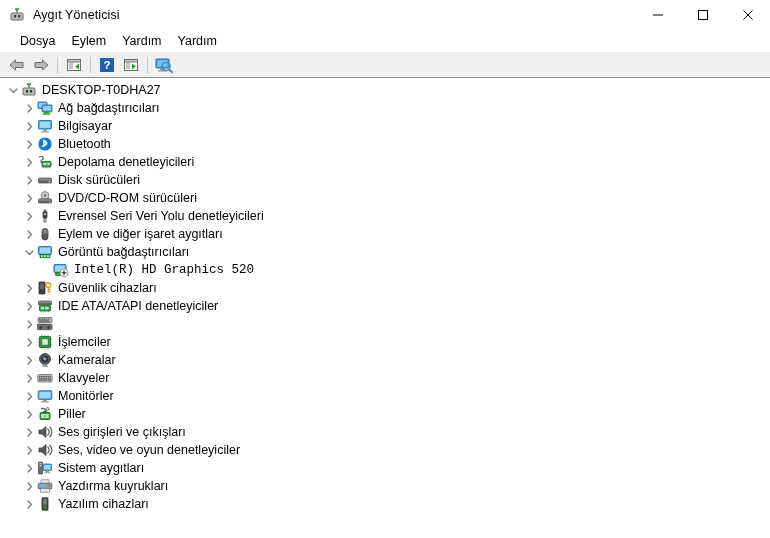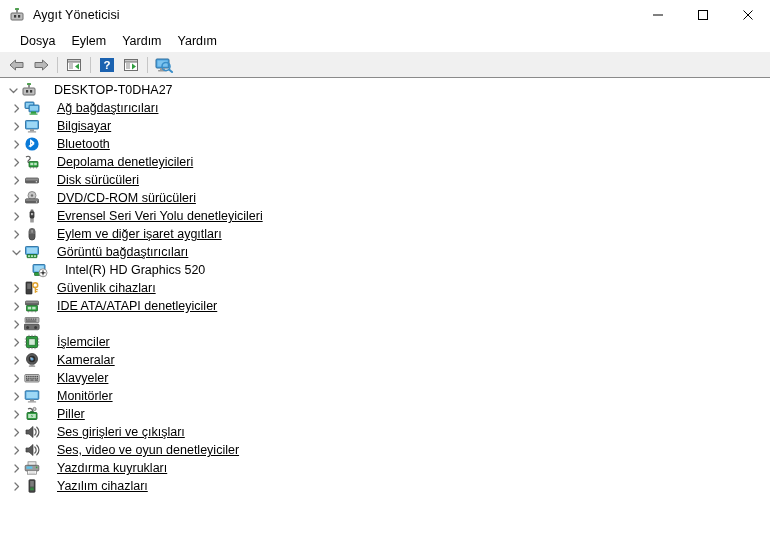--- a/index.html
+++ b/index.html
@@ -114,26 +114,26 @@
     flex: 0 0 16px;
   }
   .twisty svg { display: block; }
   .node-icon {
     width: 16px; height: 16px;
     margin-right: 5px;
     flex: 0 0 16px;
     position: relative;
   }
   .node-icon svg { display: block; }
-  .label { line-height: 18px; margin-left: 12px; }
+  .label { line-height: 18px; }
 
   
   .d0 { padding-left: 5px; }
-  .d1 { padding-left: 8px; text-decoration: underline; }
-  .d2 { padding-left: 32px; }
+  .d1 { padding-left: 21px; }
+  .d2 { padding-left: 53px; font-family: Liberation Mono, monospace; }
 </style>
 </head>
 <body>
 
 <div class="window">
 
   <div class="titlebar">
     <span class="title-icon">
       <svg width="16" height="16" viewBox="0 0 16 16">
         <rect x="2" y="6" width="12" height="7" rx="1" fill="#bfbfbf" stroke="#6d6d6d" stroke-width="1"></rect>
@@ -628,20 +628,39 @@
       <span class="node-icon">
         <svg width="16" height="16" viewBox="0 0 16 16">
           <path d="M2 6 L5 6 L9 2.5 L9 13.5 L5 10 L2 10 Z" fill="#5a5a5a" stroke="#3a3a3a" stroke-width="0.7" stroke-linejoin="round"></path>
           <path d="M10.8 5 A4 4 0 0 1 10.8 11" fill="none" stroke="#5a5a5a" stroke-width="1.2" stroke-linecap="round"></path>
           <path d="M12.8 3.2 A6.5 6.5 0 0 1 12.8 12.8" fill="none" stroke="#5a5a5a" stroke-width="1.2" stroke-linecap="round"></path>
         </svg>
       </span>
       <span class="label">Ses, video ve oyun denetleyiciler</span>
     </div>
 
+    <div class="row d1">
+      <span class="twisty">
+        <svg width="9" height="9" viewBox="0 0 9 9">
+            <path d="M3 1 L6.5 4.5 L3 8" fill="none" stroke="#767676" stroke-width="1.3" stroke-linecap="round" stroke-linejoin="round"></path>
+          </svg>
+      </span>
+      <span class="node-icon">
+        <svg width="16" height="16" viewBox="0 0 16 16">
+          <rect x="1.5" y="2" width="4" height="12" rx="0.6" fill="#6f6f6f" stroke="#444" stroke-width="0.7"></rect>
+          <rect x="2.4" y="3" width="2.2" height="1.2" fill="#c9c9c9"></rect>
+          <rect x="2.4" y="5" width="2.2" height="1.2" fill="#c9c9c9"></rect>
+          <rect x="6" y="4" width="8.5" height="6.5" rx="0.7" fill="#4aa3e0" stroke="#2e6f9e" stroke-width="0.8"></rect>
+          <rect x="7" y="5" width="6.5" height="4.5" fill="#9ed8f5"></rect>
+          <rect x="8.6" y="10.6" width="3.2" height="1.6" fill="#9a9a9a"></rect>
+          <rect x="7" y="12.2" width="6.4" height="1.1" rx="0.5" fill="#9a9a9a"></rect>
+        </svg>
+      </span>
+      <span class="label">Sistem aygıtları</span>
+    </div>
 
     <div class="row d1">
       <span class="twisty">
         <svg width="9" height="9" viewBox="0 0 9 9">
             <path d="M3 1 L6.5 4.5 L3 8" fill="none" stroke="#767676" stroke-width="1.3" stroke-linecap="round" stroke-linejoin="round"></path>
           </svg>
       </span>
       <span class="node-icon">
         <svg width="16" height="16" viewBox="0 0 16 16">
           <rect x="4" y="1.8" width="8" height="3.5" fill="#e8e8e8" stroke="#7a7a7a" stroke-width="0.7"></rect>

